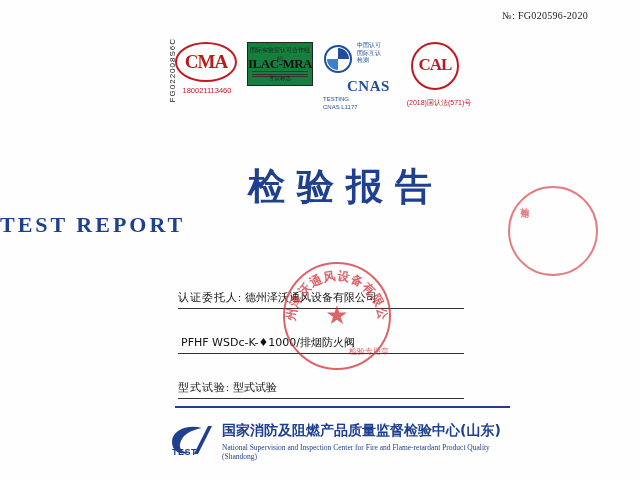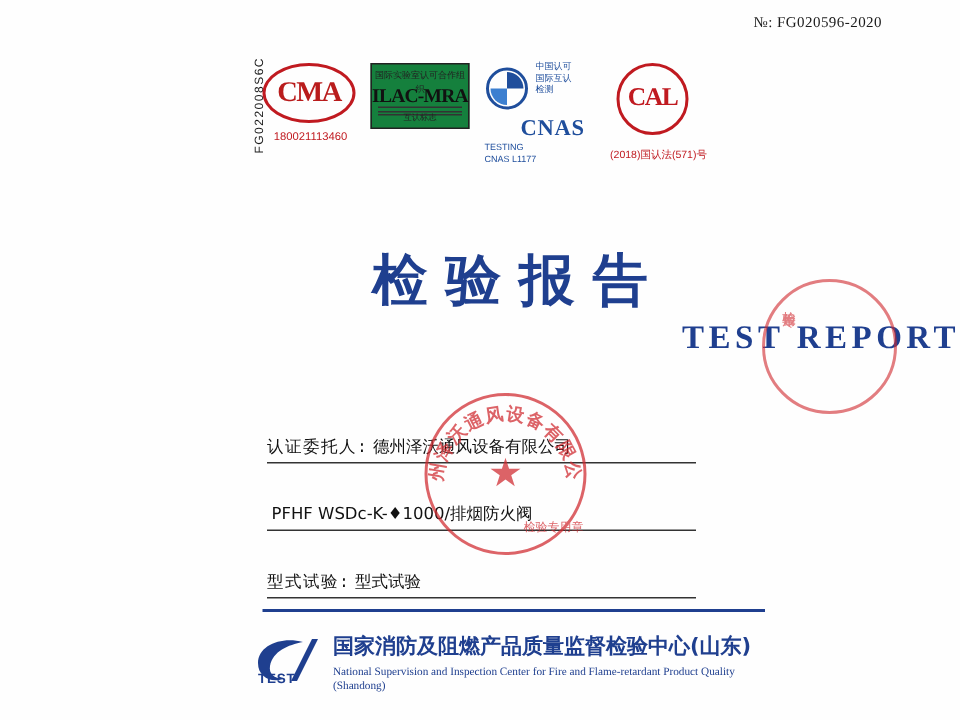--- a/index.html
+++ b/index.html
@@ -206,21 +206,21 @@
     color: #1f3f8f;
     letter-spacing: 12px;
     text-indent: 12px;
     font-family: "DejaVu Sans", sans-serif;
     padding-left: 40px;
   }
   .title-en {
     position: absolute;
     left: 0; right: 0;
     top: 212px;
-    text-align: right;
+    text-align: left;
     font-size: 22px;
     font-weight: bold;
     color: #1f3f8f;
     letter-spacing: 3px;
     font-family: "Liberation Serif", serif;
   }
   
   .fields {
     position: absolute;
     left: 178px;
@@ -234,21 +234,21 @@
     margin-bottom: 14px;
     display: flex;
     align-items: flex-end;
   }
   .field-label {
     font-size: 11px;
     color: #111;
     white-space: nowrap;
     padding-bottom: 3px;
     letter-spacing: 1px;
-    font-family: Liberation Mono, monospace;
+    font-family: Liberation Serif, serif;
   }
   .field-value {
     font-size: 11px;
     color: #111;
     padding-bottom: 3px;
     padding-left: 3px;
     white-space: nowrap;
     font-family: "DejaVu Sans", sans-serif;
   }
   

